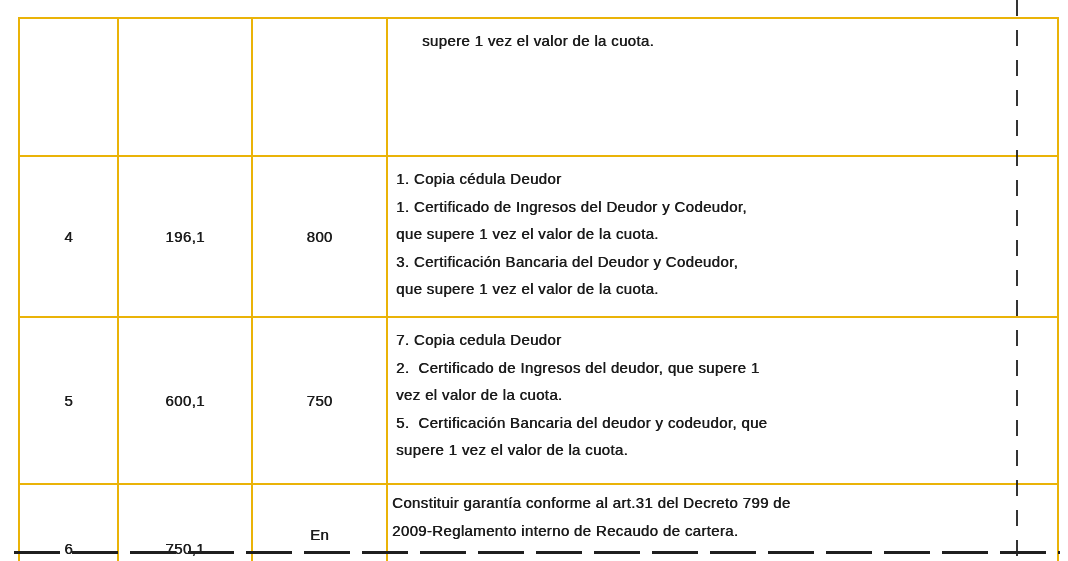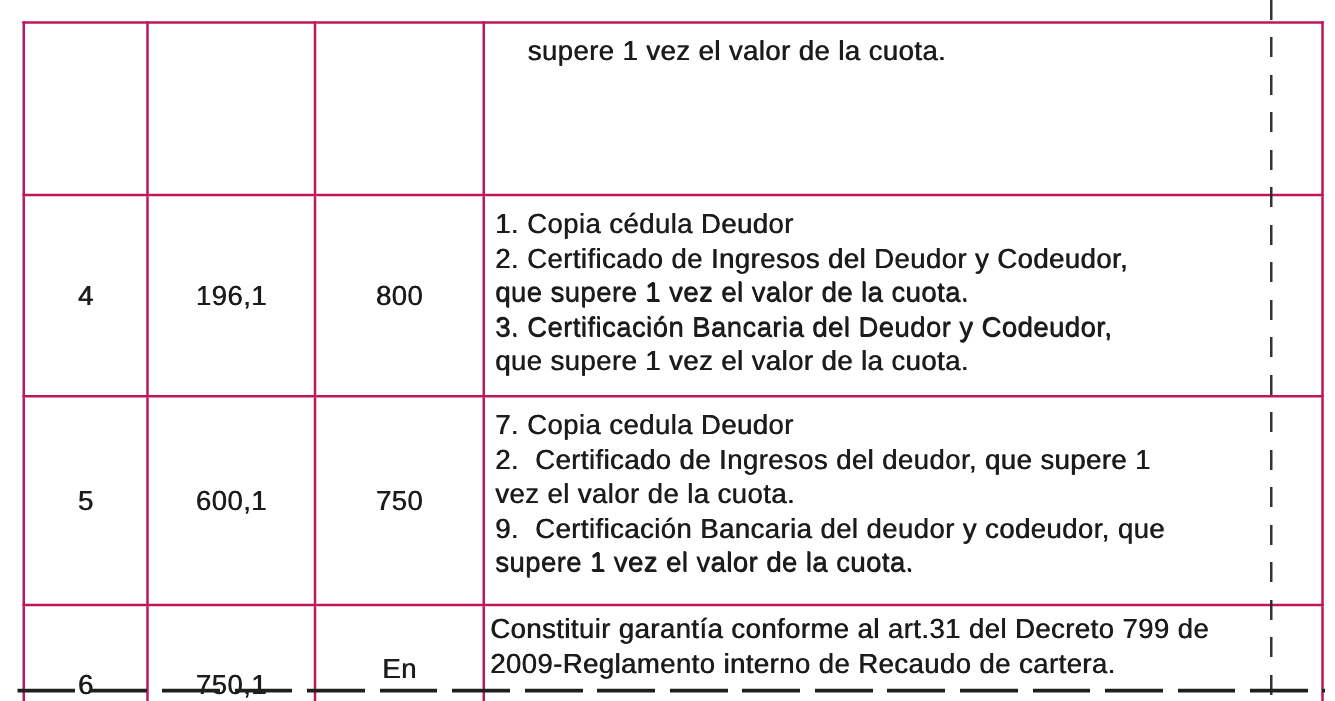--- a/index.html
+++ b/index.html
@@ -12,22 +12,22 @@
     overflow:hidden;
     text-shadow:0.5px 0.35px 0 currentColor; 
   }
   table.doc{
     position:absolute;left:18px;top:17px;
     width:1039px;
     border-collapse:collapse;
     table-layout:fixed;
   }
   td{
-    border:2px solid #be185d;
-    font-size:22px;
+    border:2px solid #eab308;
+    font-size:15px;
     letter-spacing:0.35px;
     padding:0;
     overflow:hidden;
   }
   tr.r1{height:138px;}
   tr.r4{height:161px;}
   tr.r5{height:167px;}
   tr.r6{height:64px;}
   td.num{
     text-align:center;
@@ -99,36 +99,36 @@
           <div class="req-line indent">supere 1 vez el valor de la cuota.</div>
         </td>
       </tr>
 
       <tr class="r4">
         <td class="num">4</td>
         <td class="num">196,1</td>
         <td class="num">800</td>
         <td class="req">
           <div class="req-line">1. Copia cédula Deudor</div>
-          <div class="req-line">2. Certificado de Ingresos del Deudor y Codeudor,</div>
+          <div class="req-line">1. Certificado de Ingresos del Deudor y Codeudor,</div>
           <div class="req-line">que supere 1 vez el valor de la cuota.</div>
           <div class="req-line">3. Certificación Bancaria del Deudor y Codeudor,</div>
           <div class="req-line">que supere 1 vez el valor de la cuota.</div>
         </td>
       </tr>
 
       <tr class="r5">
         <td class="num">5</td>
         <td class="num">600,1</td>
         <td class="num">750</td>
         <td class="req">
           <div class="req-line">7. Copia cedula Deudor</div>
           <div class="req-line">2.  Certificado de Ingresos del deudor, que supere 1</div>
           <div class="req-line">vez el valor de la cuota.</div>
-          <div class="req-line">9.  Certificación Bancaria del deudor y codeudor, que</div>
+          <div class="req-line">5.  Certificación Bancaria del deudor y codeudor, que</div>
           <div class="req-line">supere 1 vez el valor de la cuota.</div>
         </td>
       </tr>
 
       <tr class="r6">
         <td class="num">6</td>
         <td class="num">750,1</td>
         <td class="stack">
           <div class="stack-line">En</div>
           <div class="stack-line">adelante</div>

